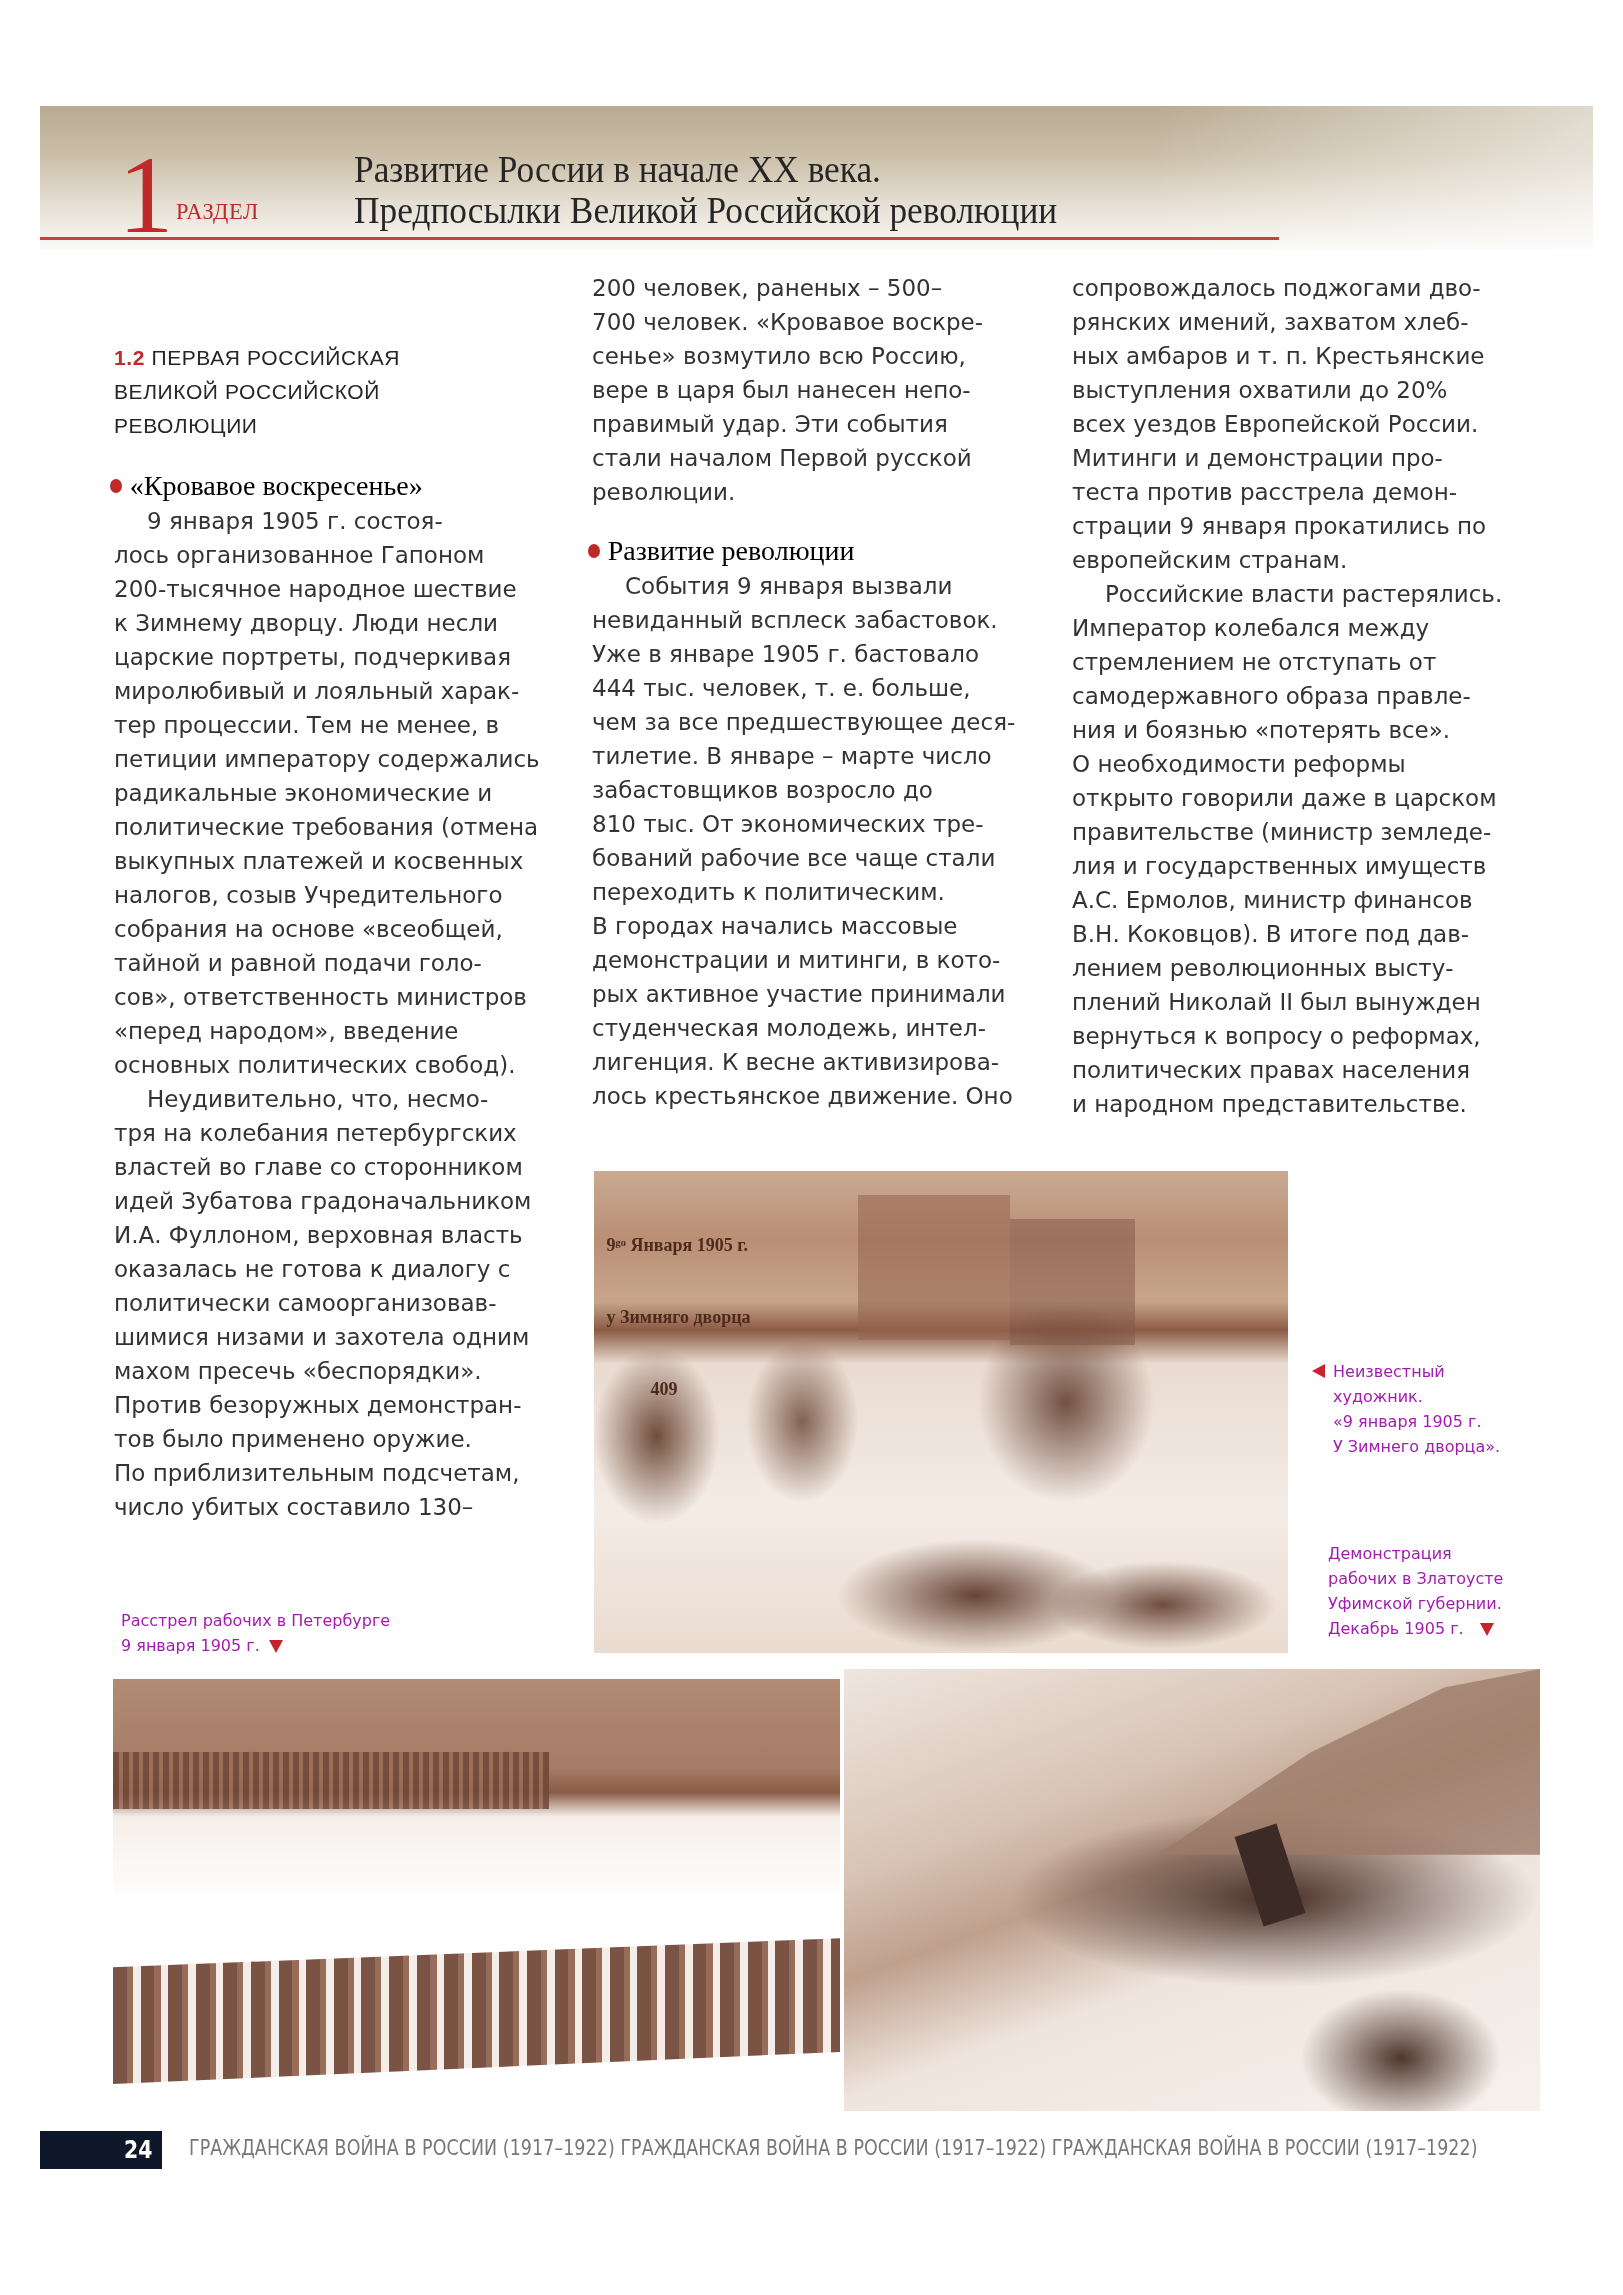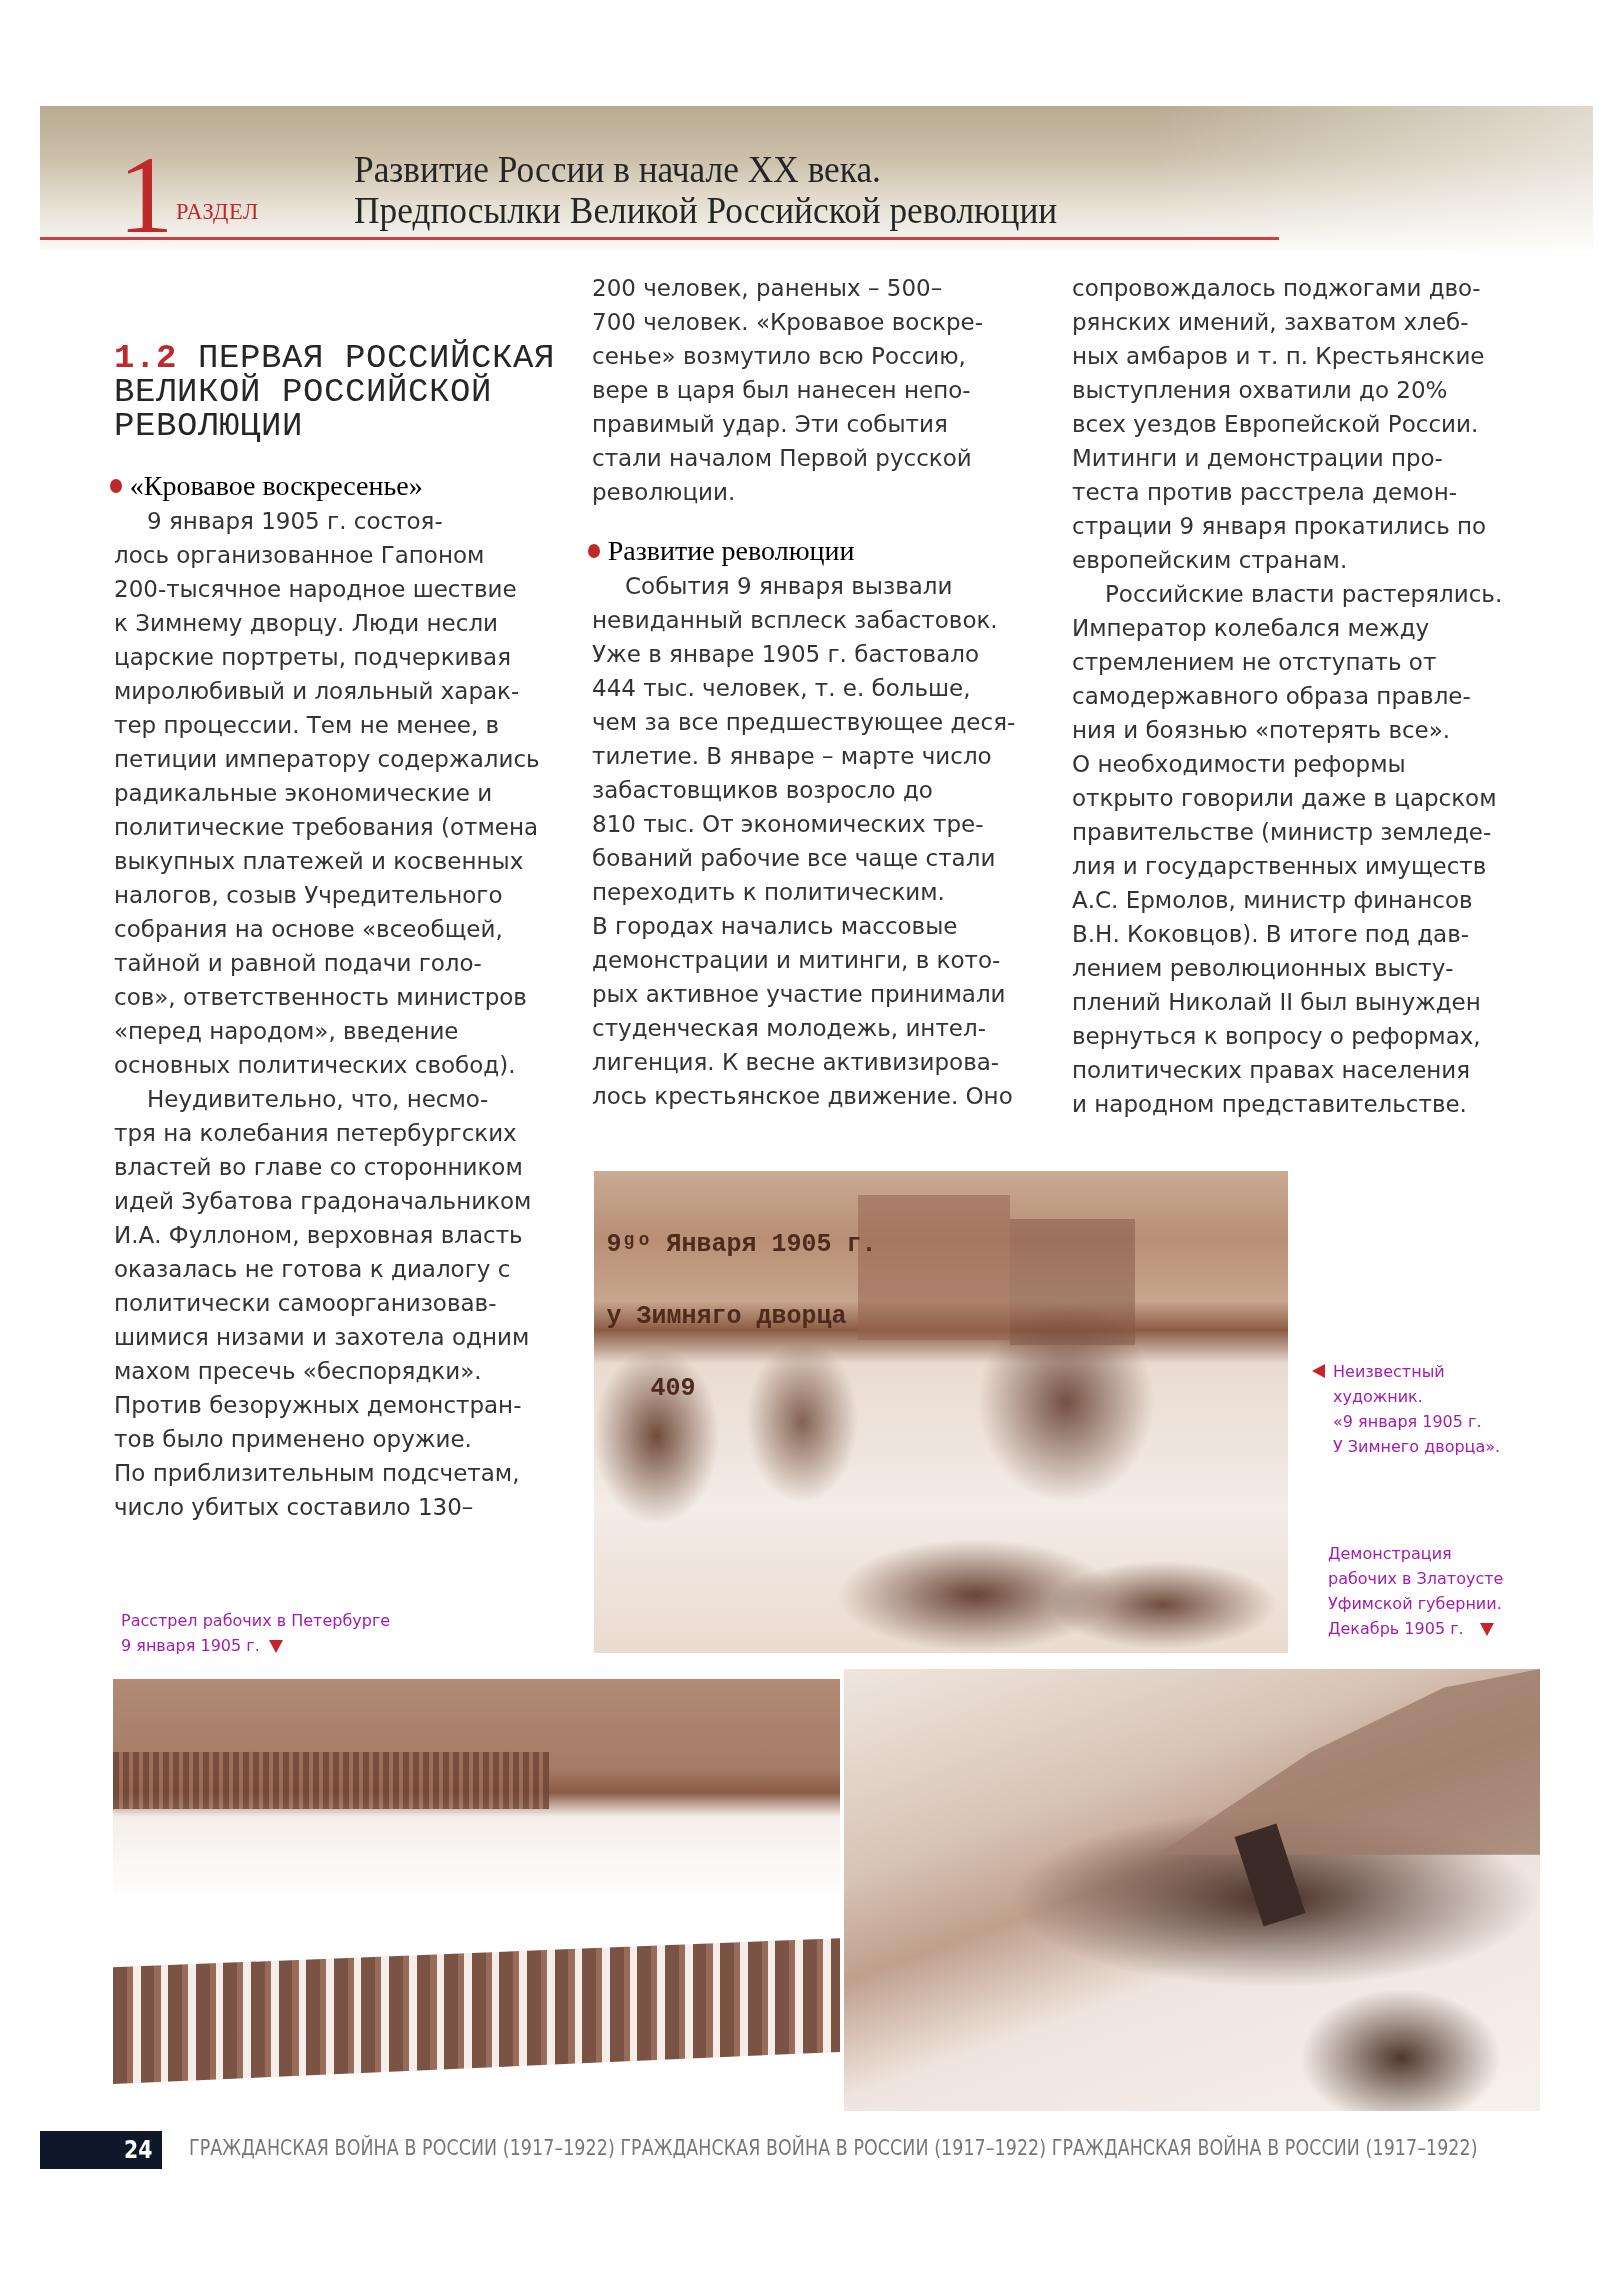--- a/index.html
+++ b/index.html
@@ -18,21 +18,21 @@
     font-size:38px;line-height:41px;color:#262626;transform:scaleX(0.93);transform-origin:left top;white-space:nowrap;}
   .header-rule{position:absolute;left:40px;top:237px;width:1239px;height:3.1px;background:#c94045;}
   
   .col{position:absolute;font-size:23px;line-height:34px;color:#333;}
   .col p{margin:0;}
   .col1{left:114px;top:341px;width:457px;}
   .col2{left:592px;top:271px;width:460px;}
   .col3{left:1072px;top:271px;width:463px;}
   .line{display:block;white-space:nowrap;}
   .indent{padding-left:33px;}
-  .sec-heading{font-family:Liberation Mono, monospace;font-size:34px;line-height:34px;color:#262626;
+  .sec-heading{font-family:Liberation Sans, sans-serif;font-size:21px;line-height:34px;color:#262626;
     letter-spacing:0.6px;margin:0 0 25px 0;}
   .sec-heading .num{color:#c0292a;font-weight:bold;}
   .sub-heading{font-family:"Liberation Serif","DejaVu Serif",serif;font-size:28px;line-height:36px;color:#000000;
     margin:0 0 0 -3.8px;white-space:nowrap;}
   .bullet{display:inline-block;width:12px;height:13.8px;border-radius:50%;background:#c0292a;margin-right:7.5px;vertical-align:middle;position:relative;top:-2.5px;}
   .gap{height:24px;}
   
   .caption{position:absolute;font-size:16px;line-height:25px;color:#a21caf;white-space:nowrap;}
   .tri-down{display:inline-block;width:0;height:0;border-left:7.5px solid transparent;border-right:7.5px solid transparent;
     border-top:13.8px solid #c8232a;margin-left:8.8px;vertical-align:middle;}
@@ -43,22 +43,22 @@
   .painting{left:594px;top:1171px;width:694px;height:482px;
     background:
       radial-gradient(ellipse 138px 56px at 55% 88%, rgba(80,40,25,0.85) 0%, rgba(80,40,25,0) 100%),
       radial-gradient(ellipse 113px 44px at 82% 90%, rgba(80,40,25,0.8) 0%, rgba(80,40,25,0) 100%),
       radial-gradient(ellipse 63px 88px at 9% 55%, rgba(90,50,30,0.85) 0%, rgba(90,50,30,0) 100%),
       radial-gradient(ellipse 88px 100px at 68% 48%, rgba(85,45,30,0.8) 0%, rgba(85,45,30,0) 100%),
       radial-gradient(ellipse 56px 81px at 30% 52%, rgba(95,55,35,0.75) 0%, rgba(95,55,35,0) 100%),
       linear-gradient(180deg,#c9aa92 0%,#b98f75 14%,#c7a58c 27%,#8c5b44 33%,#e9dbd1 40%,#f4ece6 70%,#eadbd0 100%);}
   .painting .bldg{position:absolute;left:38%;top:5%;width:22%;height:30%;background:rgba(150,100,80,0.55);}
   .painting .bldg2{position:absolute;left:60%;top:10%;width:18%;height:26%;background:rgba(130,85,70,0.5);}
-  .inscription{position:absolute;left:12.5px;top:13.8px;font-family:Liberation Mono, monospace;
-    font-size:25px;line-height:24px;font-weight:bold;color:#4e2a1c;white-space:pre;}
+  .inscription{position:absolute;left:12.5px;top:13.8px;font-family:Liberation Serif, serif;
+    font-size:18px;line-height:24px;font-weight:bold;color:#4e2a1c;white-space:pre;}
   .photo-left{left:113px;top:1679px;width:727px;height:405px;
     background:
       linear-gradient(170deg, rgba(0,0,0,0) 60%, rgba(120,70,50,0) 60%),
       linear-gradient(180deg,#b28b74 0%,#a57c66 22%,#8a5b45 28%,#f5eee9 34%,#ffffff 55%,#ffffff 100%);}
   .soldiers{position:absolute;left:0;top:64%;width:100%;height:36%;
     background:repeating-linear-gradient(90deg,#6e4434 0px,#6e4434 13.8px,#8e5f4b 13.8px,#8e5f4b 20px,#f3ebe6 20px,#f3ebe6 27.6px);
     clip-path:polygon(0 20%,100% 0%,100% 78%,0 100%);opacity:0.92;}
   .crowd{position:absolute;left:0;top:18%;width:60%;height:14%;
     background:repeating-linear-gradient(90deg,#6f4636 0 6.3px,#9b6d58 6.3px 10px);opacity:0.85;}
   .photo-right{left:844px;top:1669px;width:696px;height:442px;

